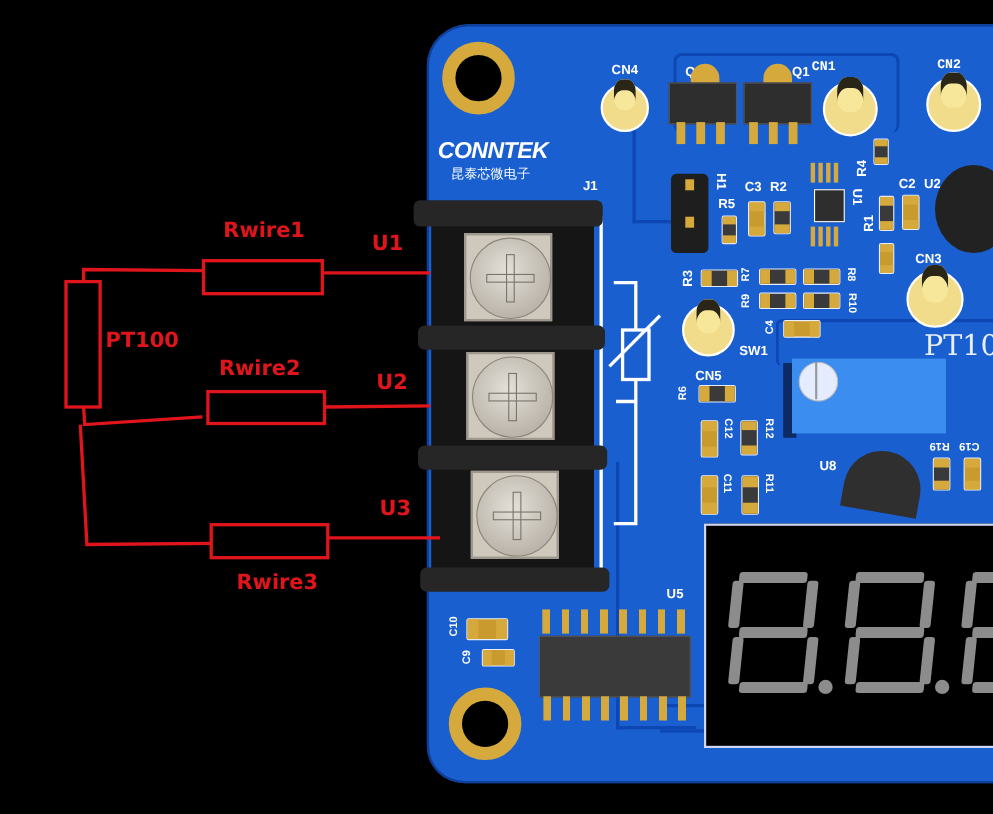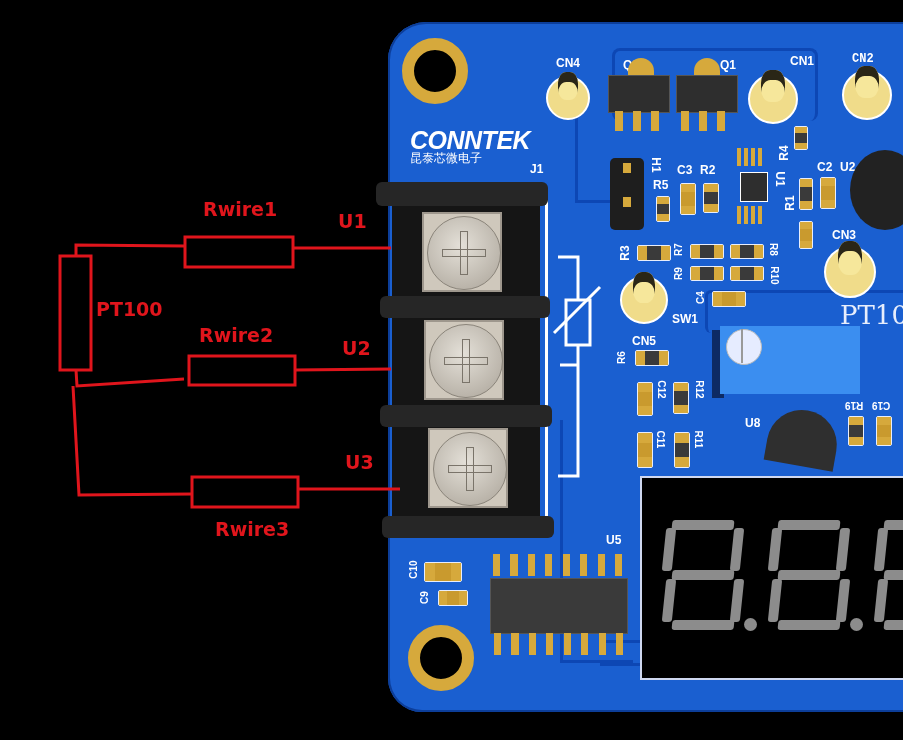--- a/index.html
+++ b/index.html
@@ -37,26 +37,26 @@
 
 <div class="trace" style="left:612px;top:48px;width:200px;height:70px;border-radius:8px;border-bottom:none;"></div>
 <div class="trace" style="left:575px;top:110px;width:40px;height:90px;border-right:none;border-top:none;"></div>
 <div class="trace" style="left:705px;top:290px;width:200px;height:40px;border-bottom:none;border-right:none;border-radius:6px;"></div>
 <div class="trace" style="left:560px;top:420px;width:70px;height:240px;border-right:none;border-top:none;"></div>
 <div class="trace" style="left:600px;top:640px;width:310px;height:20px;border-left:none;border-right:none;"></div>
 
 <div class="hole" style="left:402px;top:38px;width:66px;height:66px;"></div>
 <div class="hole" style="left:408px;top:625px;width:66px;height:66px;"></div>
 
-<div class="abs" style="left:410px;top:126px;color:#fff;font-style:italic;font-weight:bold;font-size:25px;letter-spacing:-0.5px;font-family:'Liberation Sans',sans-serif;">CONNTEK</div>
+<div class="abs" style="left:398px;top:126px;color:#fff;font-style:italic;font-weight:bold;font-size:21px;letter-spacing:-0.5px;font-family:'Liberation Sans',sans-serif;">CONNTEK</div>
 <div class="abs" style="left:410px;top:150px;color:#fff;font-size:12px;">昆泰芯微电子</div>
 
 <div class="silk" style="left:556px;top:56px;">CN4</div>
 <div class="pin" style="left:546px;top:76px;width:44px;height:44px;"></div>
-<div class="silk" style="left:790px;top:54px;">CN1</div>
+<div class="silk" style="left:738px;top:54px;font-family:Liberation Mono, monospace;">CN1</div>
 <div class="pin" style="left:748px;top:74px;width:50px;height:50px;"></div>
 <div class="silk" style="left:852px;top:52px;font-family:Liberation Mono, monospace;">CN2</div>
 <div class="pin" style="left:842px;top:70px;width:50px;height:50px;"></div>
 <div class="silk" style="left:832px;top:228px;">CN3</div>
 <div class="pin" style="left:824px;top:246px;width:52px;height:52px;"></div>
 <div class="pin" style="left:620px;top:276px;width:48px;height:48px;"></div>
 <div class="silk" style="left:632px;top:334px;">CN5</div>
 
 <div class="silk" style="left:623px;top:58px;">Q2</div>
 <div class="leg" style="left:628px;top:58px;width:26px;height:18px;border-radius:13px 13px 0 0;"></div>

